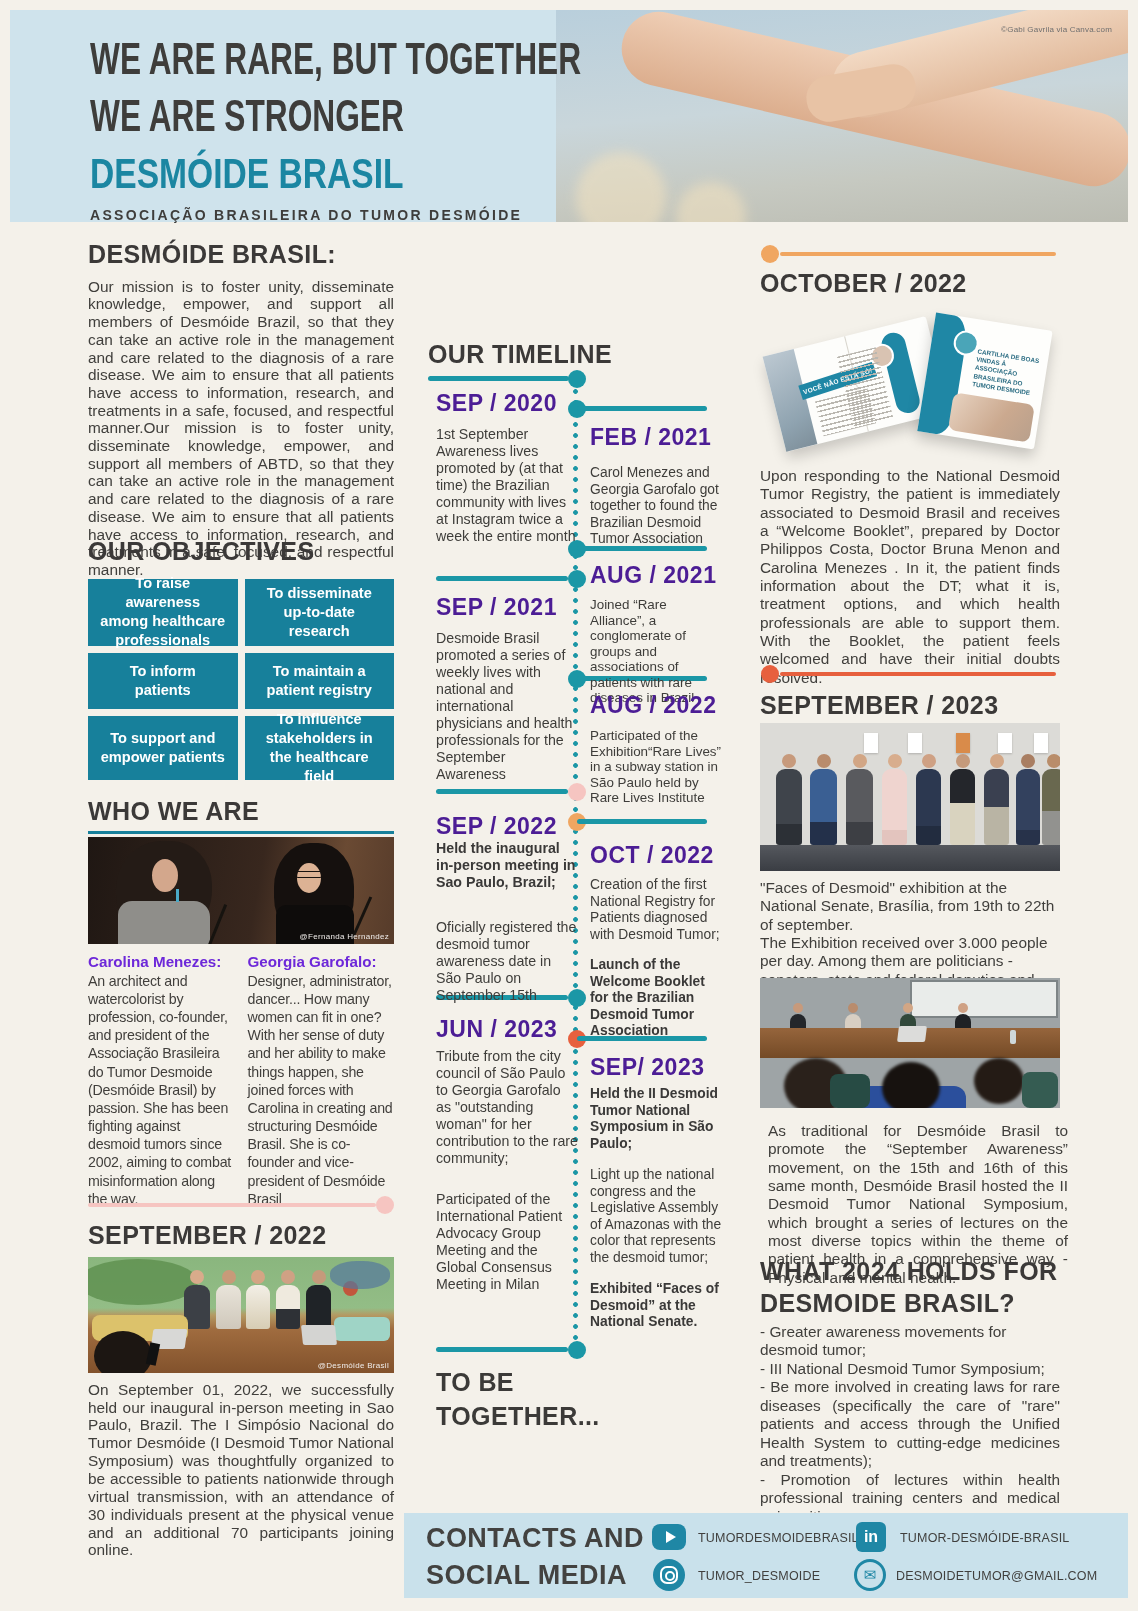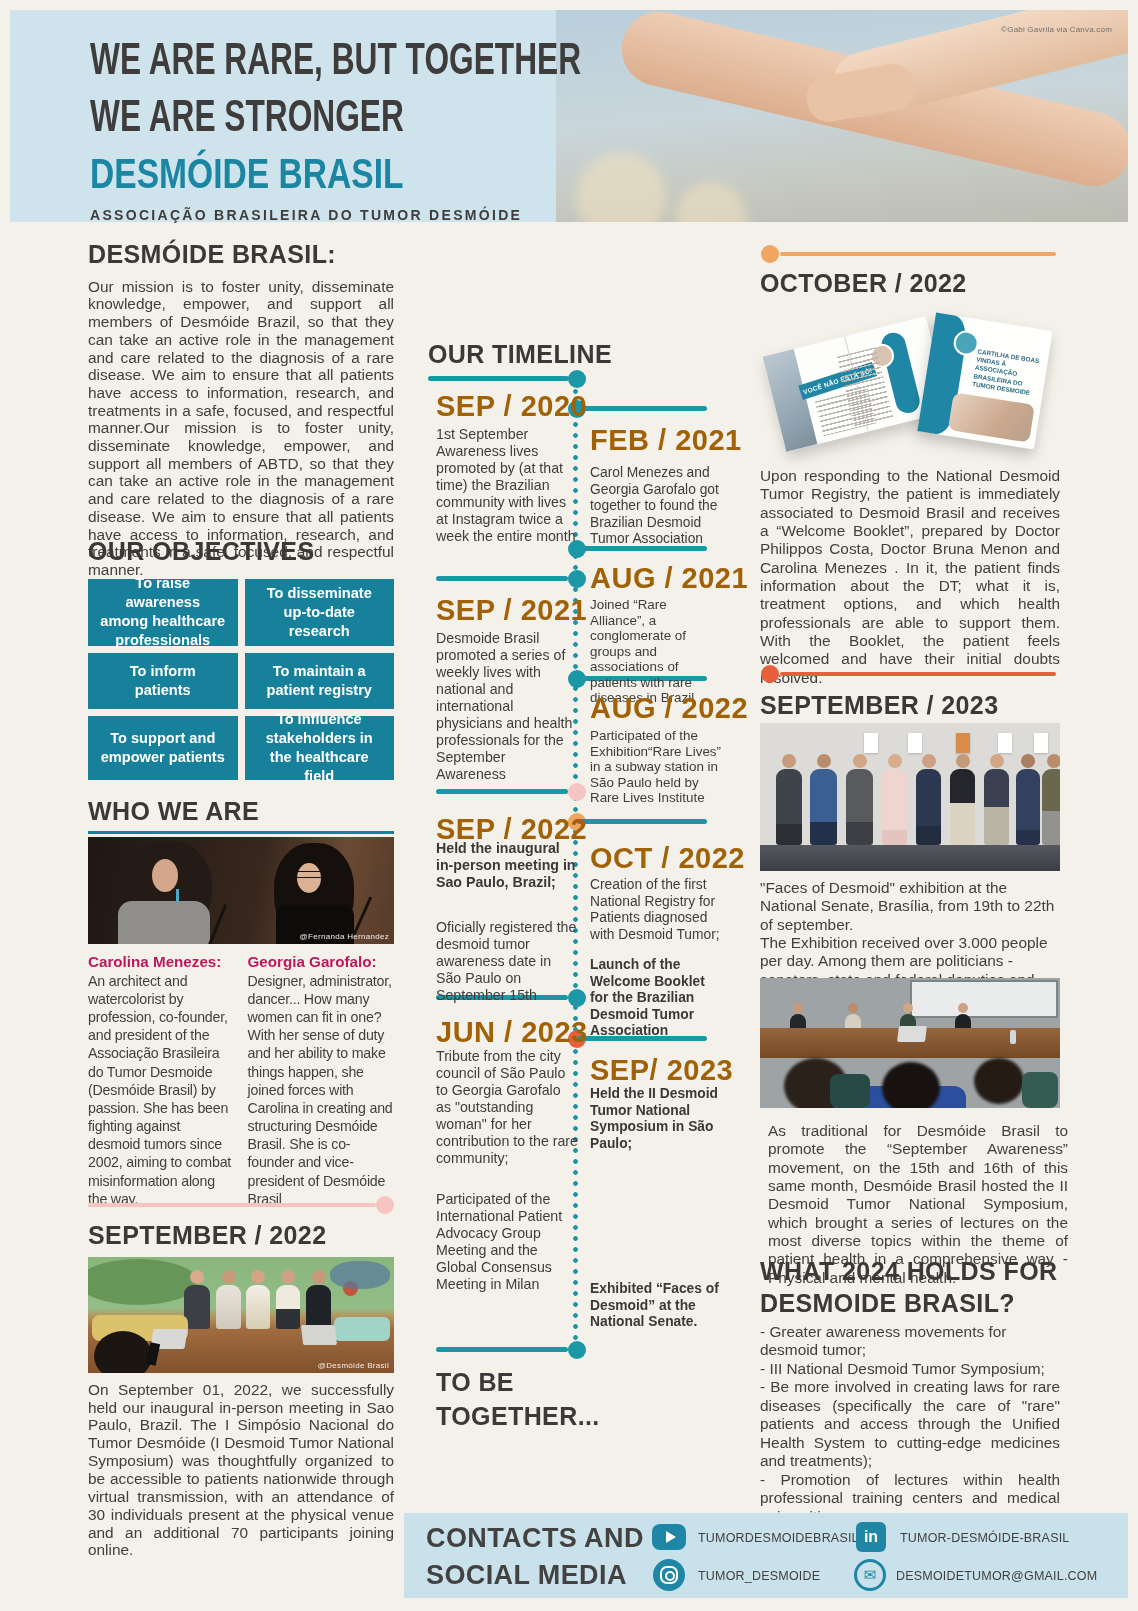--- a/index.html
+++ b/index.html
@@ -37,41 +37,41 @@
   .obj-grid{margin-top:13px;display:grid;grid-template-columns:1fr 1fr;grid-template-rows:67px 56px 64px;gap:7px;}
   .obj{background:#17809b;color:#fff;font-weight:bold;font-size:14.6px;display:flex;align-items:center;
       justify-content:center;text-align:center;line-height:1.3;padding:0 12px;}
 
   .who{position:absolute;left:88px;top:797px;width:306px;}
   .who-rule{height:3px;background:#17809b;margin-top:5px;}
   .photo{position:relative;overflow:hidden;}
   .who-photo{height:107px;margin-top:3px;background:linear-gradient(100deg,#1f1713 0%,#38271e 55%,#6a4a33 80%,#563b2a 100%);}
   .credit{position:absolute;right:5px;bottom:3px;font-size:8px;color:#efecea;letter-spacing:.3px;}
   .bios{display:grid;grid-template-columns:1fr 1fr;column-gap:13px;margin-top:9px;}
-  .bio-name{font-size:15.2px;font-weight:bold;color:#be185d;}
+  .bio-name{font-size:15.2px;font-weight:bold;color:#6d28d9;}
   .bio-text{font-size:14.2px;line-height:1.28;letter-spacing:-.2px;margin-top:2px;color:#413f3c;}
 
   .sep22{position:absolute;left:88px;top:1196px;width:306px;}
   .rule-row{position:relative;height:18px;}
   .rule{position:absolute;height:4px;border-radius:2px;top:7px;}
   .enddot{position:absolute;width:18px;height:18px;border-radius:50%;top:0;}
   .pink{background:#f6c5c1;} .orange{background:#f0a661;} .redor{background:#e7603e;} .teal{background:#1b97a6;}
   .sep22 .heading{margin-top:7px;}
   .sep22-photo{height:116px;margin-top:7px;background:linear-gradient(180deg,#8ab67e 0%,#93bd86 44%,#b49a63 50%,#a06c3f 62%,#82522c 100%);}
   .sep22 .body-text{margin-top:8px;line-height:1.16;}
 
   
   .timeline{position:absolute;left:420px;top:340px;width:302px;height:1145px;}
   .tl-heading{position:absolute;left:8px;top:0;}
   .tl-rule{position:absolute;height:5px;border-radius:3px;background:#1b97a6;}
   .dotline{position:absolute;left:153px;top:46px;width:5px;height:966px;
       background-image:radial-gradient(circle at 50% 50%, #1b97a6 2.05px, rgba(0,0,0,0) 2.6px);
       background-size:5px 11px;background-repeat:repeat-y;}
   .node{position:absolute;width:18px;height:18px;border-radius:50%;left:148px;}
-  .tl-date{position:absolute;font-size:29px;font-weight:bold;color:#a16207;letter-spacing:.5px;white-space:nowrap;}
+  .tl-date{position:absolute;font-size:23px;font-weight:bold;color:#4c1d95;letter-spacing:.5px;white-space:nowrap;}
   .tl-text{position:absolute;font-size:14.2px;line-height:1.2;color:#3e3d3a;}
   .tl-left{left:16px;width:142px;} .tl-right{left:170px;width:134px;}
   .tl-text.sm{font-size:13.4px;line-height:1.16;}
   .tl-text.rt{font-size:13.8px;}
   .bold{font-weight:bold;color:#3a3938;}
   .tbc{position:absolute;left:16px;top:1026px;width:210px;font-size:25px;font-weight:bold;color:#3b3a38;line-height:1.35;letter-spacing:.4px;}
 
   
   .col-right{position:absolute;left:760px;top:245px;width:300px;height:1280px;}
   .cr{position:absolute;left:0;width:300px;}
@@ -265,20 +265,21 @@
   <div class="tl-date" style="left:170px;top:502px;">OCT / 2022</div>
   <div class="tl-text tl-right rt" style="top:537px;">Creation of the first National Registry for Patients diagnosed with Desmoid Tumor;</div>
   <div class="tl-text tl-right rt bold" style="top:617px;">Launch of the Welcome Booklet for the Brazilian Desmoid Tumor Association</div>
 
   <div class="tl-date" style="left:16px;top:676px;">JUN / 2023</div>
   <div class="tl-text tl-left" style="top:708px;">Tribute from the city council of São Paulo to Georgia Garofalo as "outstanding woman" for her contribution to the rare community;</div>
   <div class="tl-text tl-left" style="top:851px;">Participated of the International Patient Advocacy Group Meeting and the Global Consensus Meeting in Milan</div>
 
   <div class="tl-date" style="left:170px;top:714px;">SEP/ 2023</div>
   <div class="tl-text tl-right rt bold" style="top:746px;">Held the II Desmoid Tumor National Symposium in São Paulo;</div>
+  <div class="tl-text tl-right rt" style="top:827px;">Light up the national congress and the Legislative Assembly of Amazonas with the color that represents the desmoid tumor;</div>
   <div class="tl-text tl-right rt bold" style="top:941px;">Exhibited “Faces of Desmoid” at the National Senate.</div>
 
   <div class="tbc">TO BE TOGETHER...</div>
 </section>
 
 <section class="col-right">
   <div class="cr" style="top:0;height:18px;">
     <div class="enddot orange" style="left:1px;"></div>
     <div class="rule orange" style="left:20px;width:276px;"></div>
   </div>

